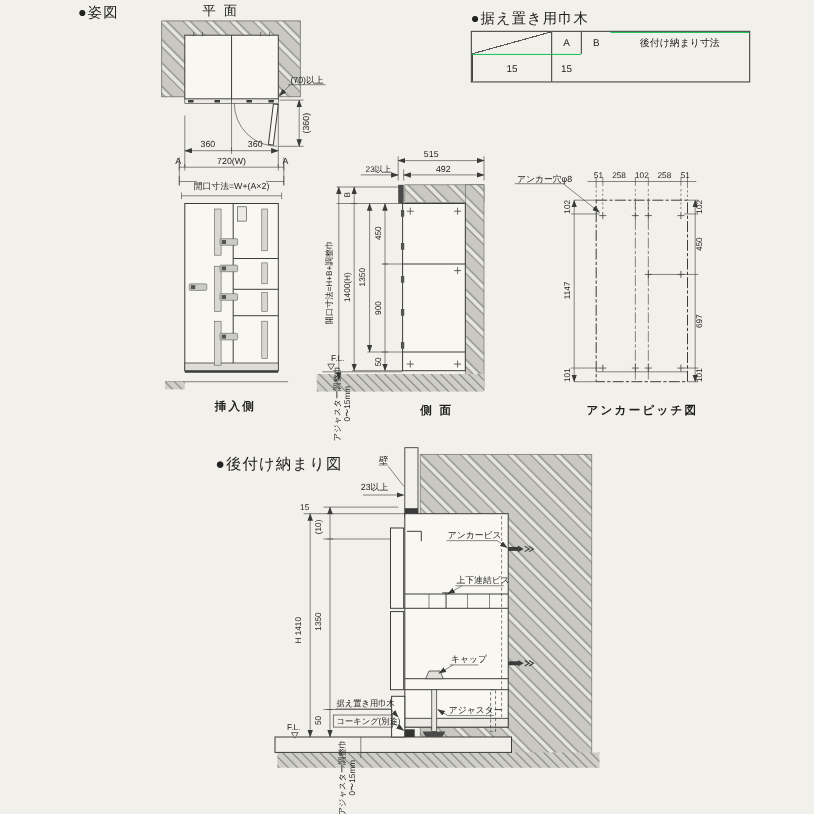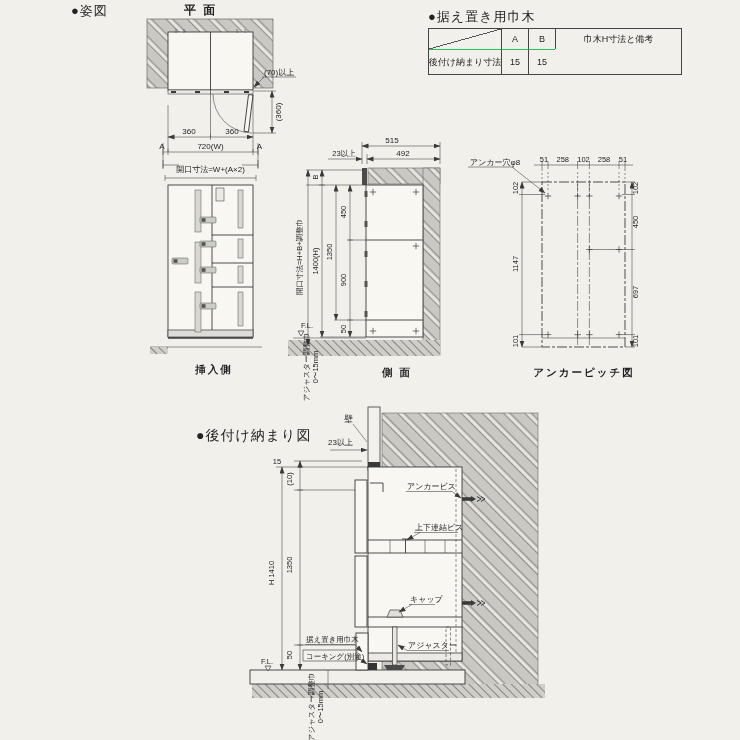--- a/index.html
+++ b/index.html
@@ -1,20 +1,20 @@
 <!DOCTYPE html>
 <html><head>
 <meta charset="utf-8">
 <style>
   html,body{margin:0;padding:0}
   body{width:740px;height:740px;background:#f2f0ea;position:relative;overflow:hidden;
        font-family:"Liberation Sans","DejaVu Sans",sans-serif;color:#222}
   .abs{position:absolute}
   .t1{font-weight:normal;font-size:13px;letter-spacing:1px}
-  .cap{font-weight:bold;font-size:11px;letter-spacing:2px}
+  .cap{font-weight:normal;font-size:11px;letter-spacing:2px}
   
   .tbl{display:grid;grid-template-columns:72px 27px 27px 126px;grid-template-rows:20px 25px;
        border:1.4px solid #444;background:#f2f0ea}
   .tbl .c{border-left:1px solid #444;border-top:1px solid #22c55e;display:flex;align-items:center;
           justify-content:center;font-size:9px;white-space:nowrap}
   .tbl .r0{border-top:none}
   .tbl .c0{border-left:none}
   .diag{background:linear-gradient(to bottom right,transparent calc(50% - .5px),#555 calc(50% - .5px),#555 calc(50% + .5px),transparent calc(50% + .5px))}
   
   svg{position:absolute;overflow:visible}
@@ -56,27 +56,26 @@
       <rect x="0" y="-1.8" width="9" height="3.6" fill="#3a3a3a"></rect>
       <path d="M9 -3 l5 3 l-5 3 z" fill="#3a3a3a"></path>
       <path d="M15 -2.5 l4 2.5 l-4 2.5 M19 -2.5 l4 2.5 l-4 2.5" stroke="#3a3a3a" stroke-width="1" fill="none"></path>
     </g>
   </defs>
 </svg>
 
 <div class="abs t1" style="left:71px;top:2px">●姿図</div>
 <div class="abs cap" style="left:184px;top:2px;font-size:12px">平 面</div>
 <div class="abs t1" style="left:428px;top:8px">●据え置き用巾木</div>
-<div class="abs t1" style="left:196px;top:427px;font-size:14px">●後付け納まり図</div>
+<div class="abs t1" style="left:196px;top:413px;font-size:14px">●後付け納まり図</div>
 
 <div class="abs tbl" style="left:428px;top:28px">
   <div class="c c0 r0 diag"></div>
   <div class="c r0">A</div>
   <div class="c r0">B</div>
-  <div class="c r0">巾木H寸法と備考</div>
   <div class="c c0">後付け納まり寸法</div>
   <div class="c">15</div>
   <div class="c">15</div>
 </div>
 
 <svg style="left:140px;top:15px" width="170" height="168" viewBox="0 0 170 168">
   <g>
     <rect x="7" y="4" width="126" height="69" fill="url(#wallHatch)" stroke="#6a6a66" stroke-width="0.7"></rect>
   </g>
   <g>

